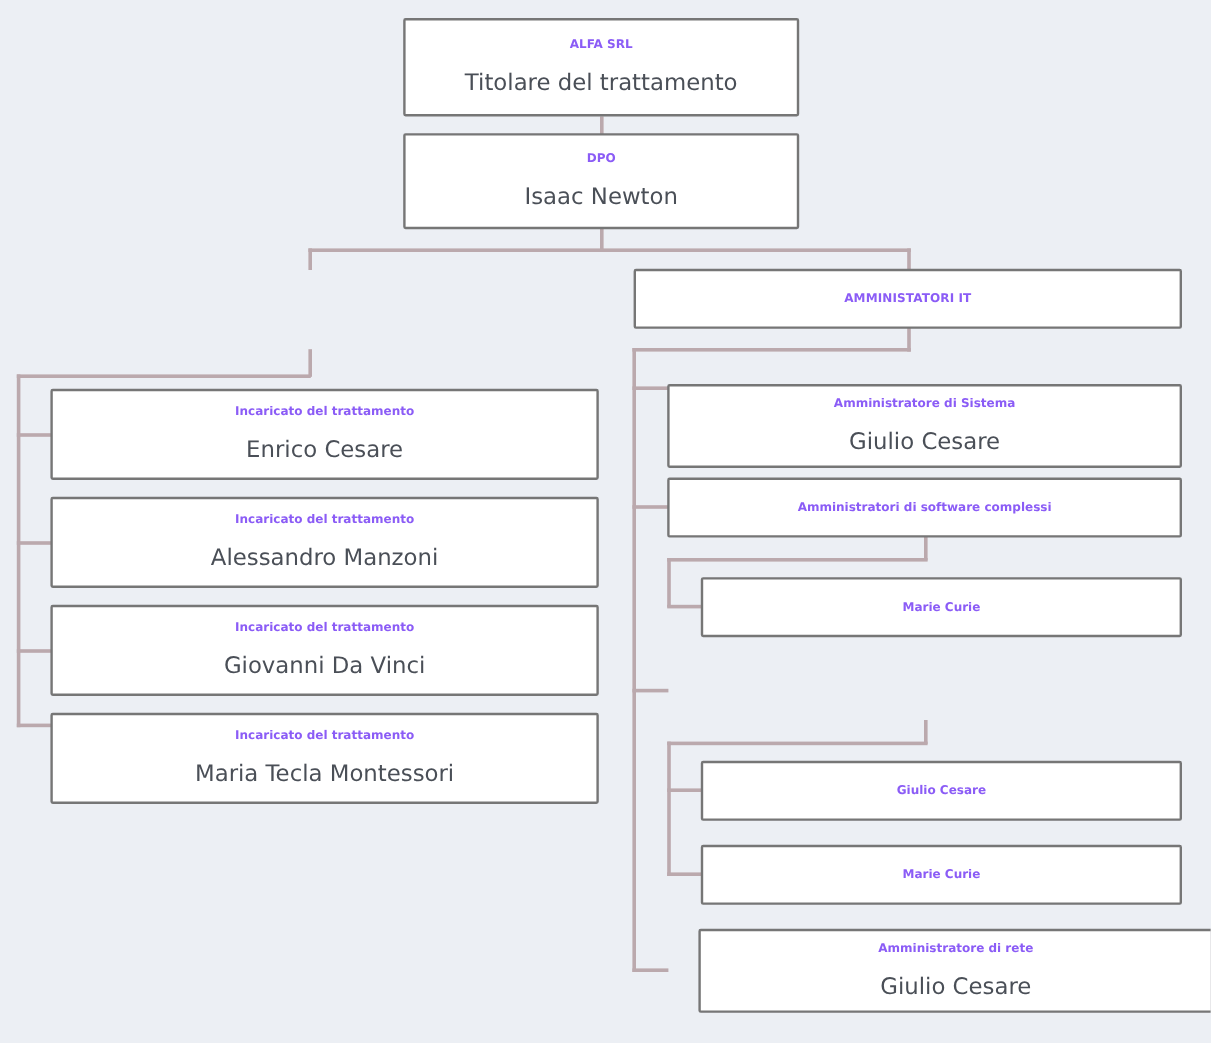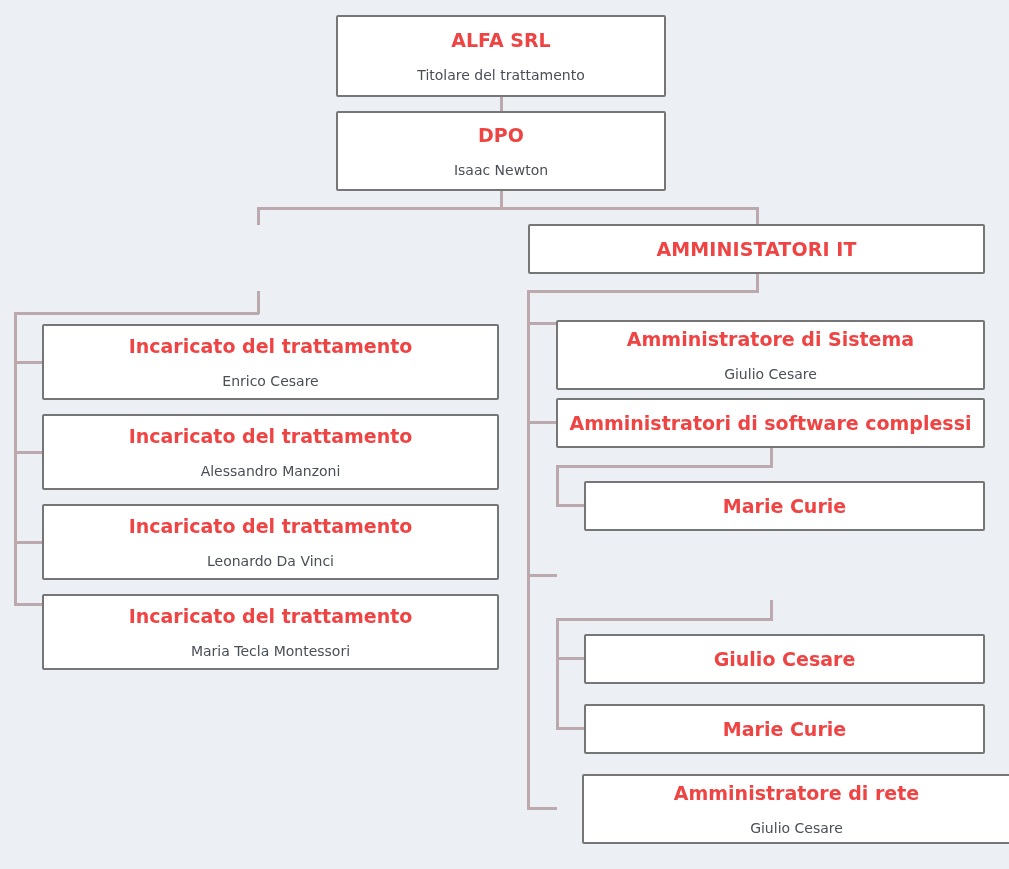--- a/index.html
+++ b/index.html
@@ -30,30 +30,30 @@
     border-radius: 2px;
     display: flex;
     flex-direction: column;
     align-items: center;
     justify-content: center;
     z-index: 5;
     text-align: center;
     padding: 4px 10px;
   }
   .node .role {
-    font-size: 19px;
+    font-size: 10px;
     font-weight: bold;
-    color: #ef4444;
+    color: #8b5cf6;
     line-height: 1.3;
   }
   .node .role.caps {
     letter-spacing: 0.1px;
   }
   .node .person {
-    font-size: 14px;
+    font-size: 19px;
     font-weight: normal;
     color: #4a4f57;
     line-height: 1.3;
     margin-top: 13px;
   }
   .node.single .role {
     font-weight: bold;
   }
   .node.name-only .role {
     font-weight: bold;
@@ -118,21 +118,21 @@
     <div class="person">Enrico Cesare</div>
   </div>
 
   <div class="node" style="left:42px; top:414px; width:457px; height:76px;">
     <div class="role">Incaricato del trattamento</div>
     <div class="person">Alessandro Manzoni</div>
   </div>
 
   <div class="node" style="left:42px; top:504px; width:457px; height:76px;">
     <div class="role">Incaricato del trattamento</div>
-    <div class="person">Leonardo Da Vinci</div>
+    <div class="person">Giovanni Da Vinci</div>
   </div>
 
   <div class="node" style="left:42px; top:594px; width:457px; height:76px;">
     <div class="role">Incaricato del trattamento</div>
     <div class="person">Maria Tecla Montessori</div>
   </div>
 
   <div class="node" style="left:556px; top:320px; width:429px; height:70px;">
     <div class="role">Amministratore di Sistema</div>
     <div class="person">Giulio Cesare</div>

